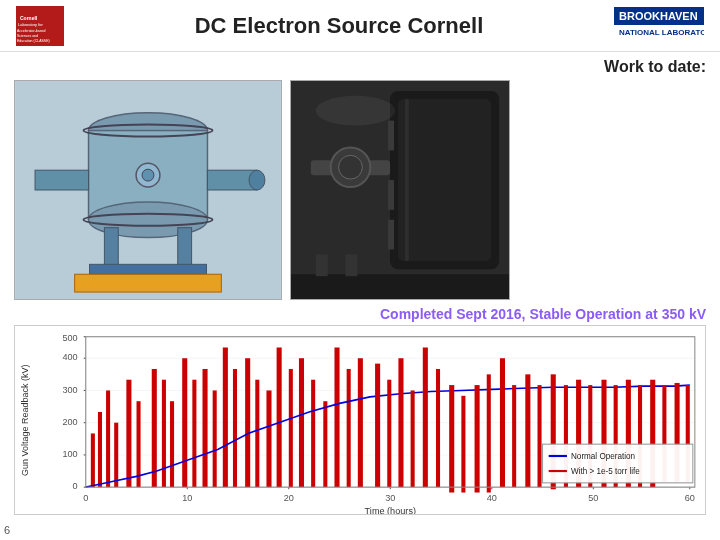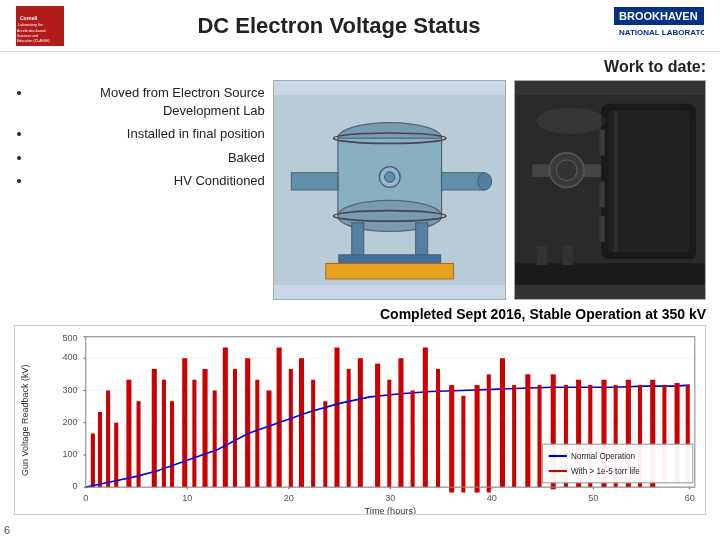--- a/index.html
+++ b/index.html
@@ -108,21 +108,21 @@
       height: 100%;
     }
 
     
     .bottom-section {
       margin-top: 6px;
     }
     .chart-title {
       font-size: 14px;
       font-weight: bold;
-      color: #000000;
+      color: #8b5cf6;
       margin-bottom: 3px;
       margin-left: 2px;
     }
 
     .chart-container {
       width: 100%;
       height: 190px;
       background: #fff;
       border: 1px solid #ccc;
       position: relative;
@@ -168,41 +168,35 @@
 
     <svg class="cornell-logo" viewBox="0 0 48 40" xmlns="http://www.w3.org/2000/svg">
       <rect width="48" height="40" fill="#b31b1b"></rect>
       <text x="4" y="14" font-size="5" fill="white" font-weight="bold">Cornell</text>
       <text x="2" y="20" font-size="4" fill="white">Laboratory for</text>
       <text x="1" y="26" font-size="3.5" fill="white">Accelerator-based</text>
       <text x="1" y="31" font-size="3.5" fill="white">Sciences and</text>
       <text x="1" y="36" font-size="3.5" fill="white">Education (CLASSE)</text>
     </svg>
   </div>
-  <div class="header-title">DC Electron Voltage Status</div>
+  <div class="header-title">DC Electron Source Cornell</div>
 
   <svg class="bnl-logo" viewBox="0 0 90 38" xmlns="http://www.w3.org/2000/svg">
     <rect width="90" height="38" fill="#fff"></rect>
     <rect x="0" y="0" width="90" height="18" fill="#003087"></rect>
     <text x="5" y="13" font-size="11" fill="white" font-weight="bold">BROOKHAVEN</text>
     <text x="5" y="28" font-size="8" fill="#003087" font-weight="bold">NATIONAL LABORATORY</text>
   </svg>
 </div>
 
 <div class="main">
   <div class="work-title">Work to date:</div>
 
   <div class="top-section">
 
-    <ul class="bullet-list">
-      <li>Moved from Electron Source Development Lab</li>
-      <li>Installed in final position</li>
-      <li>Baked</li>
-      <li>HV Conditioned</li>
-    </ul>
 
     <div class="cad-image-container">
       <svg class="cad-svg" viewBox="0 0 268 220" xmlns="http://www.w3.org/2000/svg">
 
         <rect width="268" height="220" fill="#b8ccd8"></rect>
 
         <ellipse cx="134" cy="50" rx="60" ry="18" fill="#7a9ab0" stroke="#556677" stroke-width="1.5"></ellipse>
         <rect x="74" y="50" width="120" height="90" fill="#8aafc0" stroke="#556677" stroke-width="1.5"></rect>
         <ellipse cx="134" cy="140" rx="60" ry="18" fill="#7a9ab0" stroke="#556677" stroke-width="1.5"></ellipse>
 

